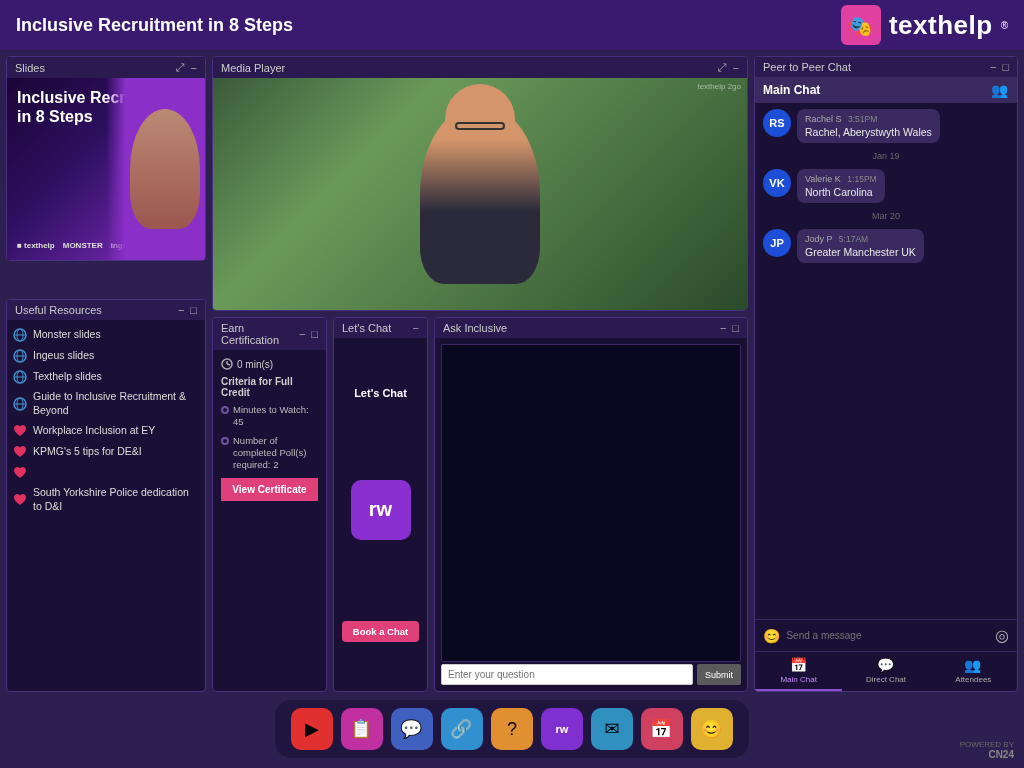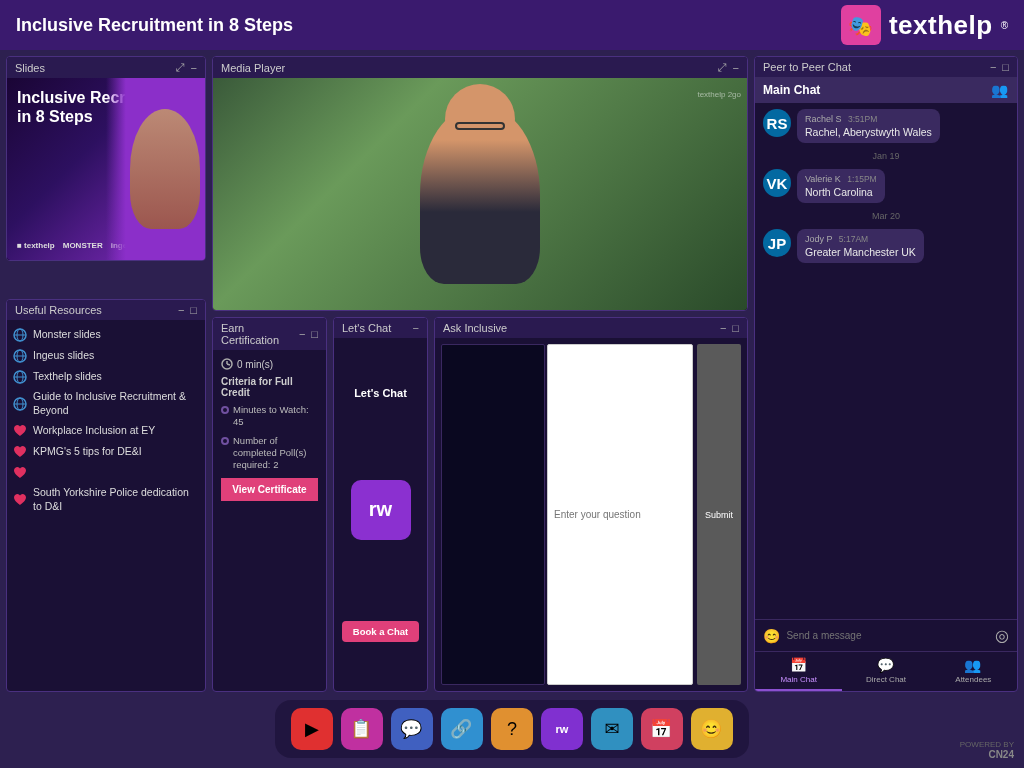--- a/index.html
+++ b/index.html
@@ -337,21 +337,21 @@
       font-weight: bold;
     }
 
     
     #ask-panel {
       flex: 1;
     }
     #ask-content {
       flex: 1;
       display: flex;
-      flex-direction: row;
+      flex-direction: column;
       padding: 6px;
       gap: 2px;
     }
     .ask-textarea {
       flex: 1;
       background: #0a0820;
       border: 1px solid #3a2860;
       color: #ccc;
       font-size: 10px;
       resize: none;
@@ -408,26 +408,26 @@
     }
     .chat-message-group {
       display: flex;
       gap: 6px;
       align-items: flex-start;
     }
     .chat-avatar {
       width: 28px;
       height: 28px;
       border-radius: 50%;
-      background: #0369a1;
+      background: #1d4ed8;
       display: flex;
       align-items: center;
       justify-content: center;
       color: #fff;
-      font-size: 15px;
+      font-size: 11px;
       font-weight: bold;
       flex-shrink: 0;
     }
     .chat-bubble {
       background: #3a2a60;
       border-radius: 8px;
       padding: 5px 8px;
       max-width: 170px;
     }
     .chat-bubble-name {
@@ -657,21 +657,21 @@
       <div id="media-content">
         <div class="video-bg">
 
           <div style="position:relative; display:flex; flex-direction:column; align-items:center;">
             <div class="presenter-head"></div>
             <div class="presenter-shape">
               <div class="presenter-glasses"></div>
             </div>
           </div>
 
-          <div style="position:absolute; top:12px; right:6px; color:rgba(255,255,255,0.5); font-size:8px;">texthelp 2go</div>
+          <div style="position:absolute; top:4px; right:6px; color:rgba(255,255,255,0.5); font-size:8px;">texthelp 2go</div>
         </div>
       </div>
     </div>
 
     <div id="bottom-mid">
 
       <div id="cert-panel" class="panel">
         <div class="panel-header">
           <span>Earn Certification</span>
           <div class="panel-controls">

